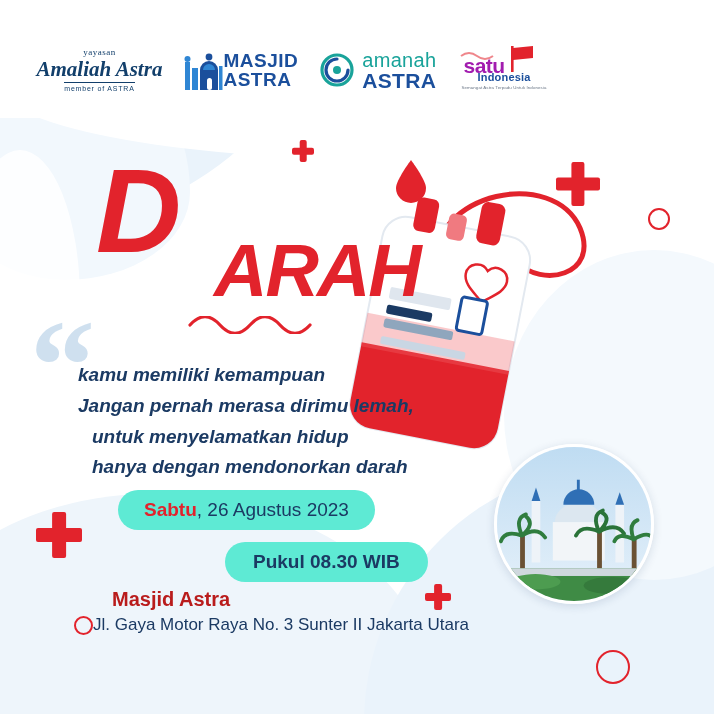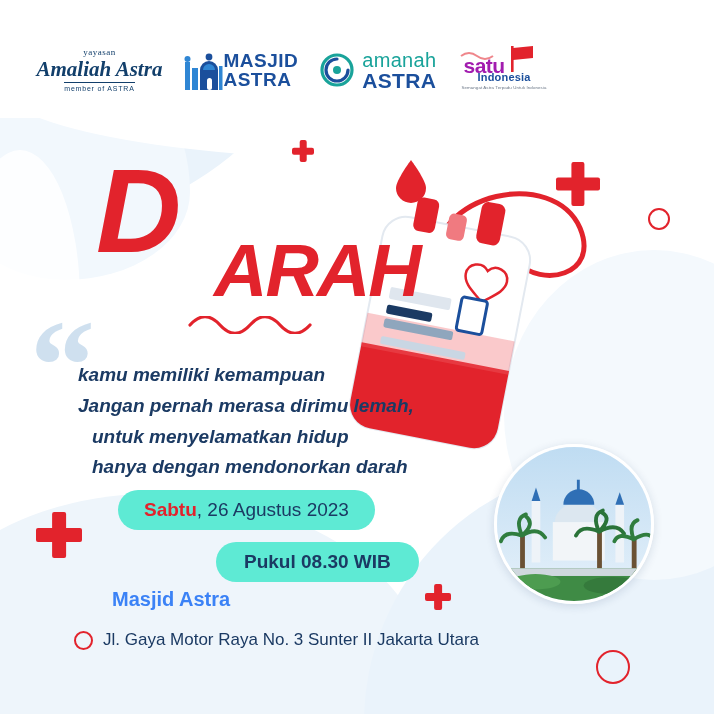--- a/index.html
+++ b/index.html
@@ -208,31 +208,31 @@
     border-radius: 22px;
     display: flex; align-items: center; justify-content: center;
     color: #1b3a63;
   }
   .pill-date {
     left: 118px; top: 490px; height: 40px; padding: 0 26px;
     font-size: 19px;
   }
   .pill-date b { color: #e2232c; font-weight: 700; }
   .pill-time {
-    left: 216px; top: 542px; height: 40px; padding: 0 28px;
+    left: 225px; top: 542px; height: 40px; padding: 0 28px;
     font-size: 19px; font-weight: 700; color: #1b3a63;
   }
 
   
   .venue { position: absolute; left: 112px; top: 588px; z-index: 6; }
   .venue-name {
-    font-size: 20px; font-weight: 700; color: #3b82f6;
-    margin-bottom: 19px;
-  }
-  .venue-addr-row { display: flex; align-items: center; gap: 10px; }
+    font-size: 20px; font-weight: 700; color: #b91c1c;
+    margin-bottom: 4px;
+  }
+  .venue-addr-row { display: flex; align-items: center; }
   .venue-pin {
     width: 19px; height: 19px; border: 2.5px solid #e2232c; border-radius: 50%;
     flex: 0 0 auto;
     margin-left: -38px;
   }
   .venue-addr { font-size: 17px; color: #1b3a63; }
 
   
   .photo {
     position: absolute; right: 60px; bottom: 110px;

